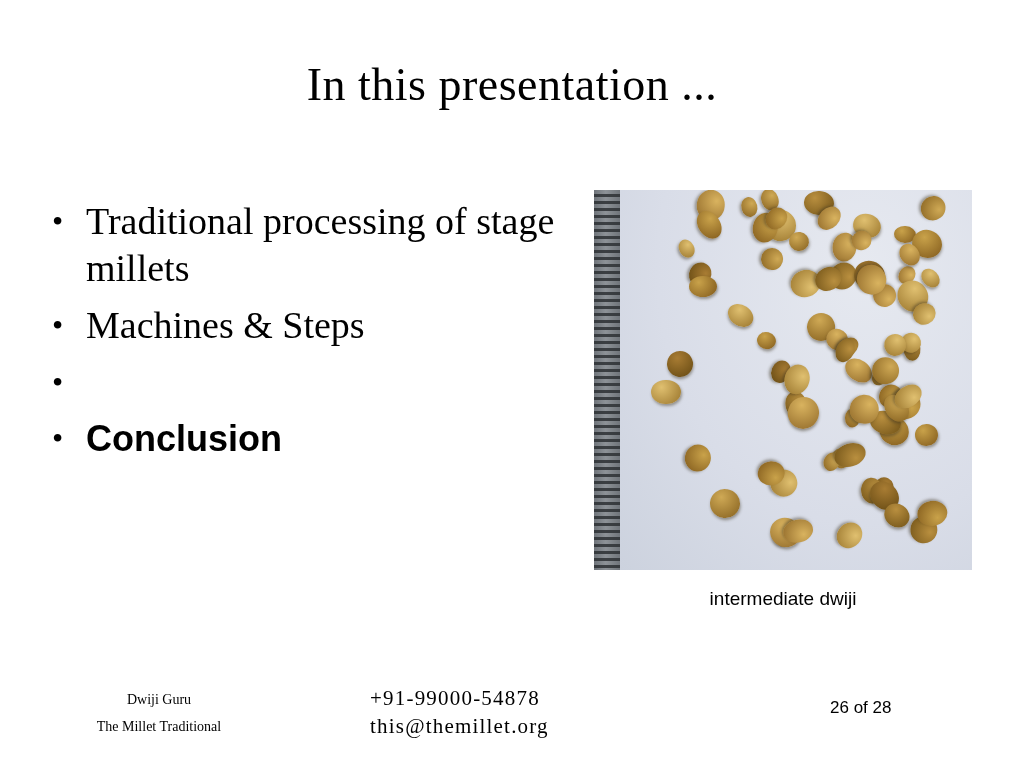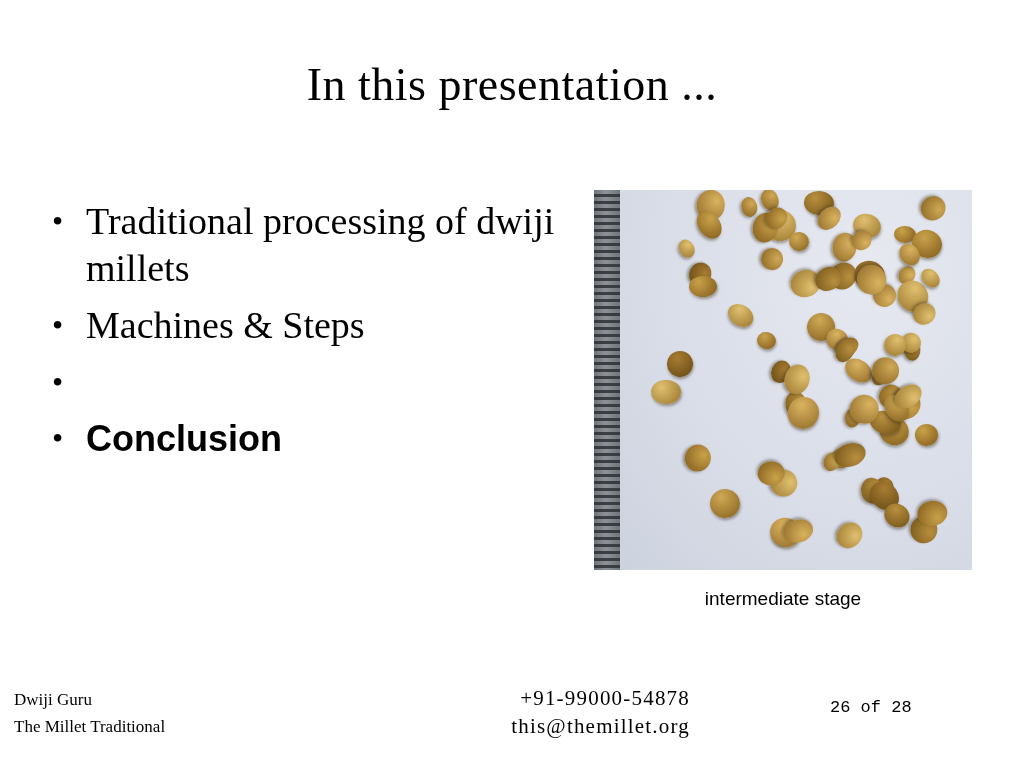--- a/index.html
+++ b/index.html
@@ -112,59 +112,59 @@
     font-family: "Liberation Sans", sans-serif;
     font-size: 19px;
     line-height: 26px;
     color: #000000;
   }
   .footer-left {
     position: absolute;
     left: 14px;
     top: 686px;
     width: 290px;
-    text-align: left;
-    font-family: "Liberation Serif", serif;
-    font-size: 17px;
+    text-align: center;
+    font-family: "Liberation Serif", serif;
+    font-size: 14px;
     line-height: 27px;
     color: #000000;
   }
   .footer-center {
     position: absolute;
     left: 370px;
     top: 684px;
     width: 320px;
-    text-align: right;
+    text-align: left;
     font-family: "Liberation Serif", serif;
     font-size: 21px;
     line-height: 28px;
     letter-spacing: 1.2px;
     color: #000000;
   }
   .footer-right {
     position: absolute;
     left: 830px;
     top: 698px;
     width: 150px;
-    font-family: Liberation Mono, monospace;
+    font-family: Liberation Sans, sans-serif;
     font-size: 17px;
     color: #000000;
   }
 </style>
 </head>
 <body>
 
 <div class="slide">
 
   <div class="slide-title">In this presentation ...</div>
 
   <div class="bullet-list">
     <div class="bullet-item">
       <span class="bullet-dot">•</span>
-      <span class="bullet-text">Traditional processing of dwiji millets</span>
+      <span class="bullet-text">Traditional processing of stage millets</span>
     </div>
     <div class="bullet-item">
       <span class="bullet-dot">•</span>
       <span class="bullet-text">Machines &amp; Steps</span>
     </div>
     <div class="bullet-item">
       <span class="bullet-dot">•</span>
     </div>
     <div class="bullet-item bold">
       <span class="bullet-dot">•</span>
@@ -305,21 +305,21 @@
           <div class="grain" style="left: 236.744px; top: 75.4865px; width: 29.1754px; height: 29.7038px; background: radial-gradient(circle at 35% 30%, rgb(217, 179, 95) 0%, rgb(154, 115, 48) 85%); transform: rotate(153deg);"></div>
           <div class="grain" style="left: 263.703px; top: 314.386px; width: 25.9874px; height: 22.6519px; background: radial-gradient(circle at 35% 30%, rgb(185, 143, 63) 0%, rgb(122, 90, 28) 85%); transform: rotate(32deg);"></div>
           <div class="grain" style="left: 118.997px; top: 8.65639px; width: 20.3361px; height: 16.4147px; background: radial-gradient(circle at 35% 30%, rgb(207, 169, 85) 0%, rgb(143, 106, 38) 85%); transform: rotate(77deg);"></div>
           <div class="grain" style="left: 141.491px; top: 58.3747px; width: 22.0028px; height: 22.0974px; background: radial-gradient(circle at 35% 30%, rgb(207, 169, 85) 0%, rgb(143, 106, 38) 85%); transform: rotate(125deg);"></div>
           <div class="grain" style="left: 194.797px; top: 76.6828px; width: 26.6825px; height: 23.4041px; background: radial-gradient(circle at 35% 30%, rgb(185, 143, 63) 0%, rgb(122, 90, 28) 85%); transform: rotate(152deg);"></div>
         </div>
     </div>
   </div>
 
   <div class="caption">
-    <div>intermediate stage</div>
+    <div>intermediate dwiji</div>
   </div>
 
   <div class="footer-left">
     <div>Dwiji Guru</div>
     <div>The Millet Traditional</div>
   </div>
 
   <div class="footer-center">
     <div>+91-99000-54878</div>
     <div>this@themillet.org</div>

